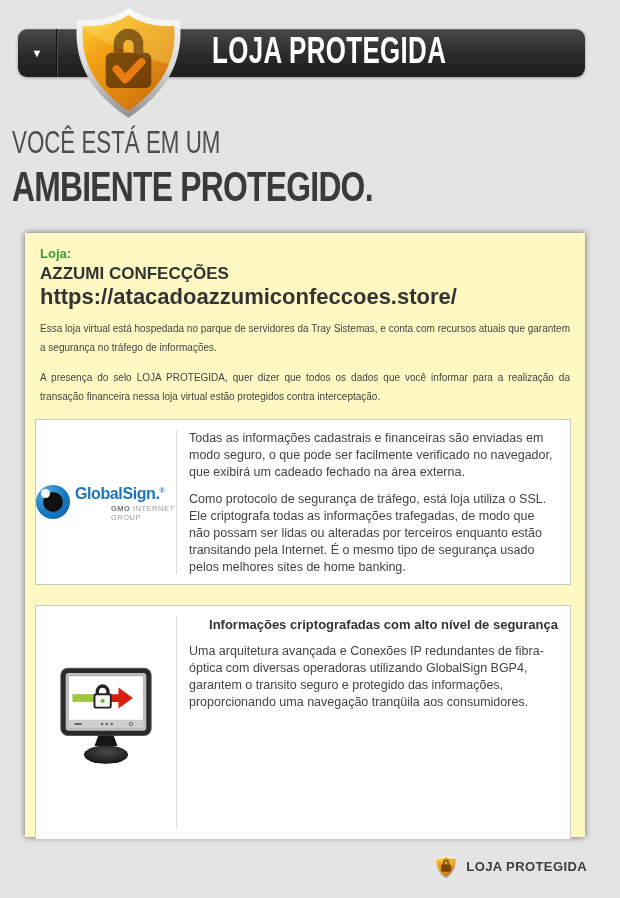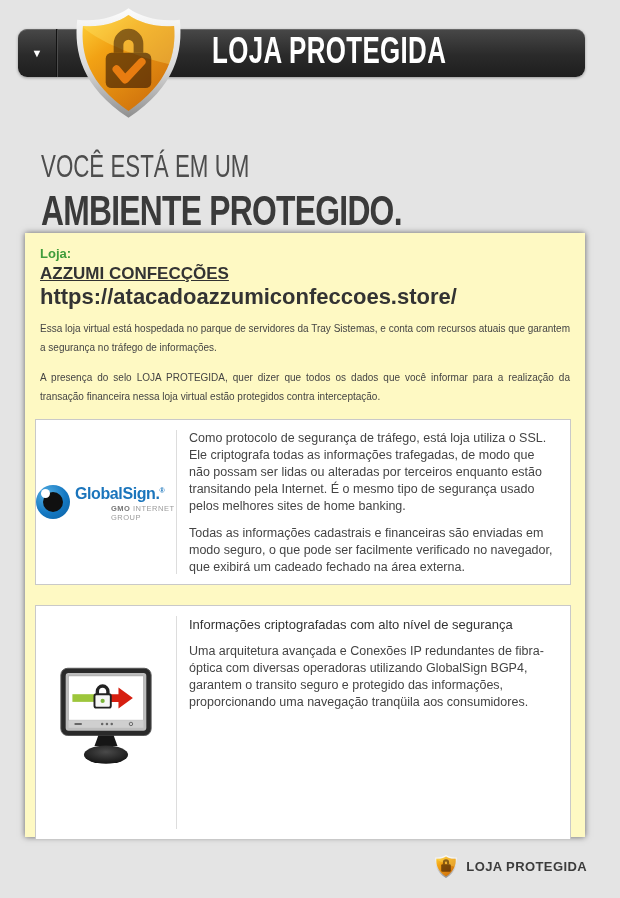--- a/index.html
+++ b/index.html
@@ -26,60 +26,60 @@
   #bar-button .arrow{ color:#fff; font-size:11px; line-height:1; }
   #bar-title{
     position:absolute; left:194px; top:50%;
     transform:translateY(-54%) scaleX(.70); transform-origin:left center;
     font-size:37px; font-weight:700; color:#ffffff; white-space:nowrap;
     letter-spacing:.5px;
   }
   #header-shield{ position:absolute; left:63px; top:6px; width:131px; height:114px; }
 
   
-  #hero{ position:absolute; left:41px; top:125px;margin-top:24px; }
+  #hero{ position:absolute; left:12px; top:125px; }
   #hero .l1{
     display:inline-block; transform:scaleX(.72); transform-origin:left center;
     font-size:31px; font-weight:400; color:#4d4d4d; letter-spacing:0;
     white-space:nowrap;
   }
   #hero .l2{
     display:block; transform:scaleX(.74); transform-origin:left center;
     font-size:43px; font-weight:700; color:#3a3a3a; letter-spacing:-1px;
     margin-top:1px; white-space:nowrap;
   }
 
   
   #card{
     position:absolute; left:25px; top:233px; width:560px; height:604px;
     background:#fef9c3; box-shadow:0 0 6px rgba(0,0,0,.55);
     padding:13px 14px 14px 10px;
   }
   .inset{ margin-left:5px; margin-right:1px; }
   #loja-label{ font-size:13px; font-weight:700; color:#3f9c3b; line-height:16px; }
-  #store-name{ font-size:17px; font-weight:700; color:#333; line-height:23px;text-decoration:underline; }
+  #store-name{ font-size:17px; font-weight:700; color:#333; line-height:23px; }
   #store-url{ font-size:22px; font-weight:700; color:#333; line-height:23px; }
   .intro-p{
     font-size:10px; color:#444; line-height:19px; text-align:justify;
     margin-top:11px;
   }
 
   
   .info-box{
     border:1px solid #c9c9c9; display:flex; align-items:stretch;
     background:#fff;
   }
   #box-ssl{ margin-top:13px; height:166px; }
   #box-sec{ margin-top:20px; height:235px; }
   .icon-col{ flex:0 0 140px; display:flex; align-items:center; justify-content:center; }
   .vdivider{ width:1px; background:#ddd; margin:10px 0; }
   .text-col{ flex:1; padding:10px 12px 10px 12px; }
   .box-p{ font-size:12.5px; color:#444; line-height:17px; margin-bottom:10px; }
   .box-p:last-child{ margin-bottom:0; }
-  .box-h{ font-size:13px; font-weight:400; color:#333; line-height:17px; margin-bottom:10px; }
+  .box-h{ font-size:13px; font-weight:700; color:#333; line-height:17px; margin-bottom:10px;text-align:right; }
 
   
   #gs-logo{ display:flex; align-items:center; }
   #gs-eye{ position:relative; width:34px; height:34px; border-radius:50%;
     background:radial-gradient(circle at 32% 28%, #55aee2, #1478c2 55%, #0c5fa0);
     flex:0 0 34px; }
   #gs-pupil{ position:absolute; left:7px; top:7px; width:20px; height:20px; border-radius:50%; background:#101010; }
   #gs-glint{ position:absolute; left:5px; top:4px; width:9px; height:9px; border-radius:50%; background:#fff; }
   #gs-text{ margin-left:5px; }
   #gs-brand{ font-size:16px; font-weight:700; color:#1b75bc; letter-spacing:-.4px; line-height:18px; }
@@ -151,22 +151,22 @@
             <div id="gs-brand"><span>GlobalSign.</span><sup>®</sup></div>
             <div id="gs-sub">
               <span class="gmo">GMO</span>
               <span class="rest">INTERNET GROUP</span>
             </div>
           </div>
         </div>
       </div>
       <div class="vdivider"></div>
       <div class="text-col">
+        <p class="box-p">Todas as informações cadastrais e financeiras são enviadas em modo seguro, o que pode ser facilmente verificado no navegador, que exibirá um cadeado fechado na área externa.</p>
         <p class="box-p">Como protocolo de segurança de tráfego, está loja utiliza o SSL. Ele criptografa todas as informações trafegadas, de modo que não possam ser lidas ou alteradas por terceiros enquanto estão transitando pela Internet. É o mesmo tipo de segurança usado pelos melhores sites de home banking.</p>
-        <p class="box-p">Todas as informações cadastrais e financeiras são enviadas em modo seguro, o que pode ser facilmente verificado no navegador, que exibirá um cadeado fechado na área externa.</p>
       </div>
     </div>
 
     <div class="info-box" id="box-sec">
       <div class="icon-col">
         <svg width="96" height="114" viewBox="0 0 100 118">
           <defs>
             <radialGradient id="baseGrad" cx=".5" cy=".35" r=".9">
               <stop offset="0" stop-color="#4a4a4a"></stop>
                 <stop offset="1" stop-color="#000"></stop>

